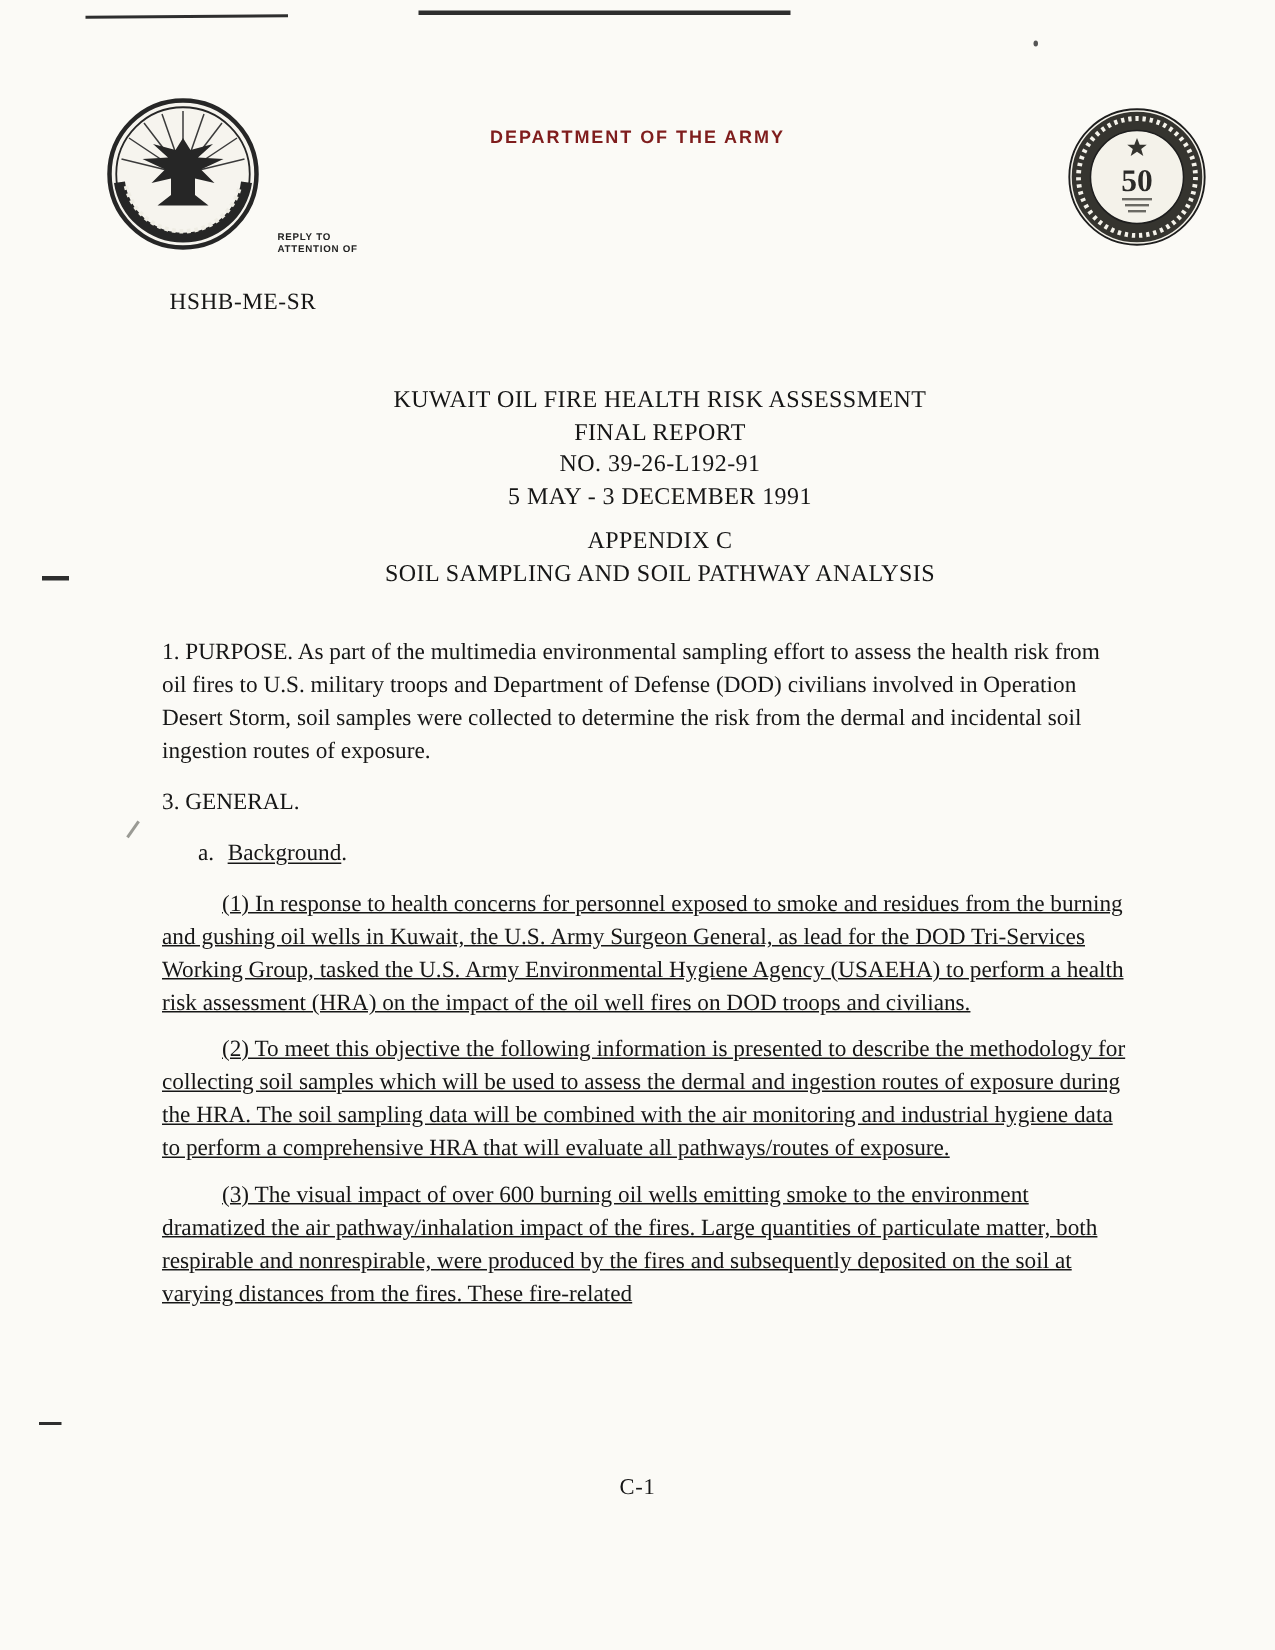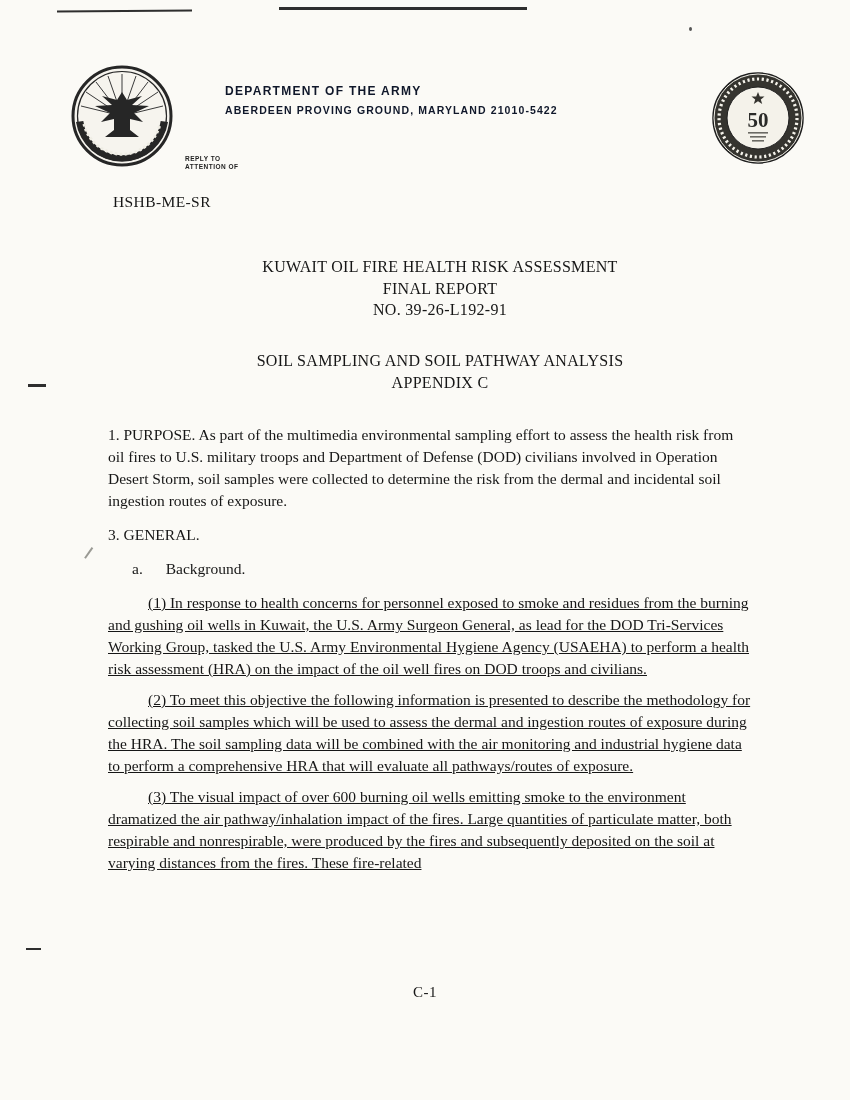--- a/index.html
+++ b/index.html
@@ -20,21 +20,21 @@
   .dot-a  { left: 689px; top: 27px; width: 3px; height: 4px; border-radius: 50%; background:#555; }
   .dash-1 { left: 28px;  top: 384px; width: 18px; height: 2.5px; }
   .dash-2 { left: 26px;  top: 948px; width: 15px; height: 2px; }
   .slash  { left: 82px;  top: 552px; width: 13px; height: 1.5px; background:#9a9a94; transform: rotate(-55deg); }
 
   
   .seal-left  { position: absolute; left: 70px;  top: 64px; width: 104px; height: 104px; }
   .seal-right { position: absolute; left: 710px; top: 70px; width: 96px;  height: 96px; }
   .letterhead-text {
     position: absolute; left: 225px; top: 84px; width: 400px;
-    font-family: "Liberation Sans", sans-serif; color: #0f172a;
+    text-align: center; font-family: "Liberation Sans", sans-serif; color: #7f1d1d;
   }
   .lh1 { font-size: 12px;   font-weight: bold; letter-spacing: 1.3px; margin-bottom: 6px; }
   .lh2 { font-size: 10px;   font-weight: bold; letter-spacing: 1.0px; margin-bottom: 5px; }
   .lh3 { font-size: 10.5px; font-weight: 600;  letter-spacing: 1.1px; }
   .reply-to {
     position: absolute; left: 185px; top: 155px;
     font-family: "Liberation Sans", sans-serif;
     font-size: 6.5px; font-weight: bold; letter-spacing: 0.5px; line-height: 8px; color:#222;
   }
   .office-symbol { position: absolute; left: 113px; top: 193px; font-size: 15.5px; letter-spacing: 0.4px; }
@@ -50,21 +50,21 @@
   
   .doc-body {
     position: absolute; left: 108px; top: 424px; width: 645px;
     font-size: 15.5px; line-height: 22px; text-align: left;
   }
   .para { margin: 0 0 9px 0; }
   .para.gap { margin-bottom: 12px; }
   .indent1 { text-indent: 40px; text-decoration: underline; }
   .sub-a { padding-left: 24px; margin-bottom: 12px; }
   .sub-a .lbl { margin-right: 9px; }
-  .u { text-underline-offset: 2px; margin-left: 14px; }
+  .u { text-decoration: underline; text-underline-offset: 2px; }
 
   .page-number {
     position: absolute; left: 0; right: 0; top: 984px;
     text-align: center; font-size: 15px; letter-spacing: 0.5px;
   }
 </style>
 </head>
 <body>
 
 <div class="scan-line line-a"></div>
@@ -92,21 +92,20 @@
         <line x1="52" y1="52" x2="93" y2="42"></line>
       </g>
       <path d="M52 28 l-5 8 -15 -4 10 9 -17 1 15 7 -9 9 13 -3 0 11 -9 7 17 0 17 0 -9 -7 0 -11 13 3 -9 -9 15 -7 -17 -1 10 -9 -15 4 Z" fill="#262626"></path>
       <path d="M6 58 A46.5 46.5 0 0 0 98 58 L90.7 57 A39 39 0 0 1 13.3 57 Z" fill="#262626"></path>
       <path d="M14 60 A39 39 0 0 0 90 60" stroke="#efede4" stroke-width="3" fill="none" stroke-dasharray="2.5 2.5"></path>
     </svg>
   </div>
 
   <div class="letterhead-text">
     <div class="lh1">DEPARTMENT OF THE ARMY</div>
-    <div class="lh3">ABERDEEN PROVING GROUND, MARYLAND 21010-5422</div>
   </div>
 
   <div class="seal-right">
     <svg width="96" height="96" viewBox="0 0 96 96" aria-hidden="true">
       <circle cx="48" cy="48" r="45" fill="#35342f" stroke="#1e1e1e" stroke-width="1.5"></circle>
       <circle cx="48" cy="48" r="44" fill="none" stroke="#f4f2ea" stroke-width="1"></circle>
       <circle cx="48" cy="48" r="39" fill="none" stroke="#f4f2ea" stroke-width="3.2" stroke-dasharray="2.2 2.6"></circle>
       <circle cx="48" cy="48" r="31" fill="#f4f2ea" stroke="#1e1e1e" stroke-width="1"></circle>
       <polygon points="48,22 49.8,26.5 54.5,26.5 50.8,29.4 52.2,34 48,31.2 43.8,34 45.2,29.4 41.5,26.5 46.2,26.5" fill="#35342f"></polygon>
       <text x="48" y="57" text-anchor="middle" font-family="Liberation Serif, serif" font-size="21" font-weight="bold" fill="#2a2a28">50</text>
@@ -122,25 +121,26 @@
   </div>
 
 </header>
 
 <div class="office-symbol">HSHB-ME-SR</div>
 
 <div class="title-block">
   <div>KUWAIT OIL FIRE HEALTH RISK ASSESSMENT</div>
   <div>FINAL REPORT</div>
   <div>NO. 39-26-L192-91</div>
+  <div>5 MAY - 3 DECEMBER 1991</div>
 </div>
 
 <div class="appendix-block">
+  <div>APPENDIX C</div>
   <div>SOIL SAMPLING AND SOIL PATHWAY ANALYSIS</div>
-  <div>APPENDIX C</div>
 </div>
 
 <main class="doc-body">
 
   <p class="para gap">1.  PURPOSE.  As part of the multimedia environmental sampling effort to assess the health risk from oil fires to U.S. military troops and Department of Defense (DOD) civilians involved in Operation Desert Storm, soil samples were collected to determine the risk from the dermal and incidental soil ingestion routes of exposure.</p>
 
   <p class="para gap">3.  GENERAL.</p>
 
   <p class="para sub-a"><span class="lbl">a.</span><span class="u">Background</span><span>.</span></p>
 

